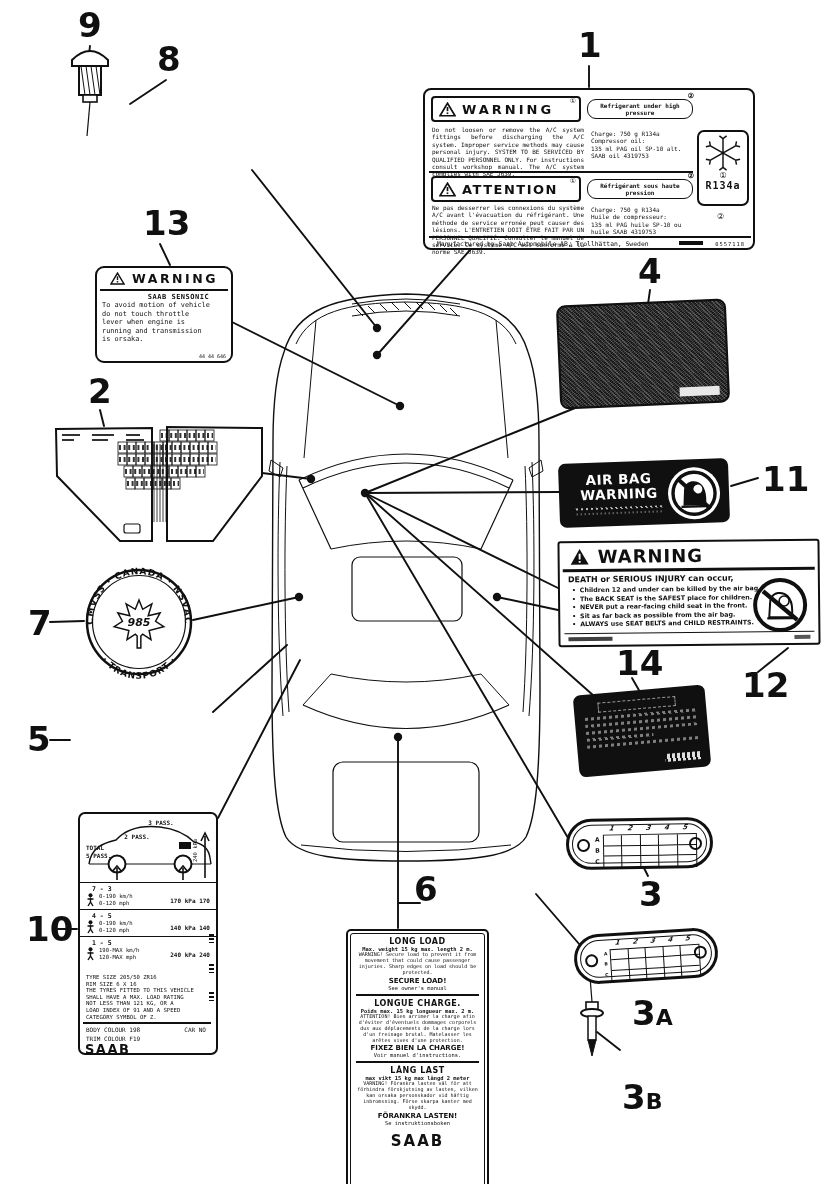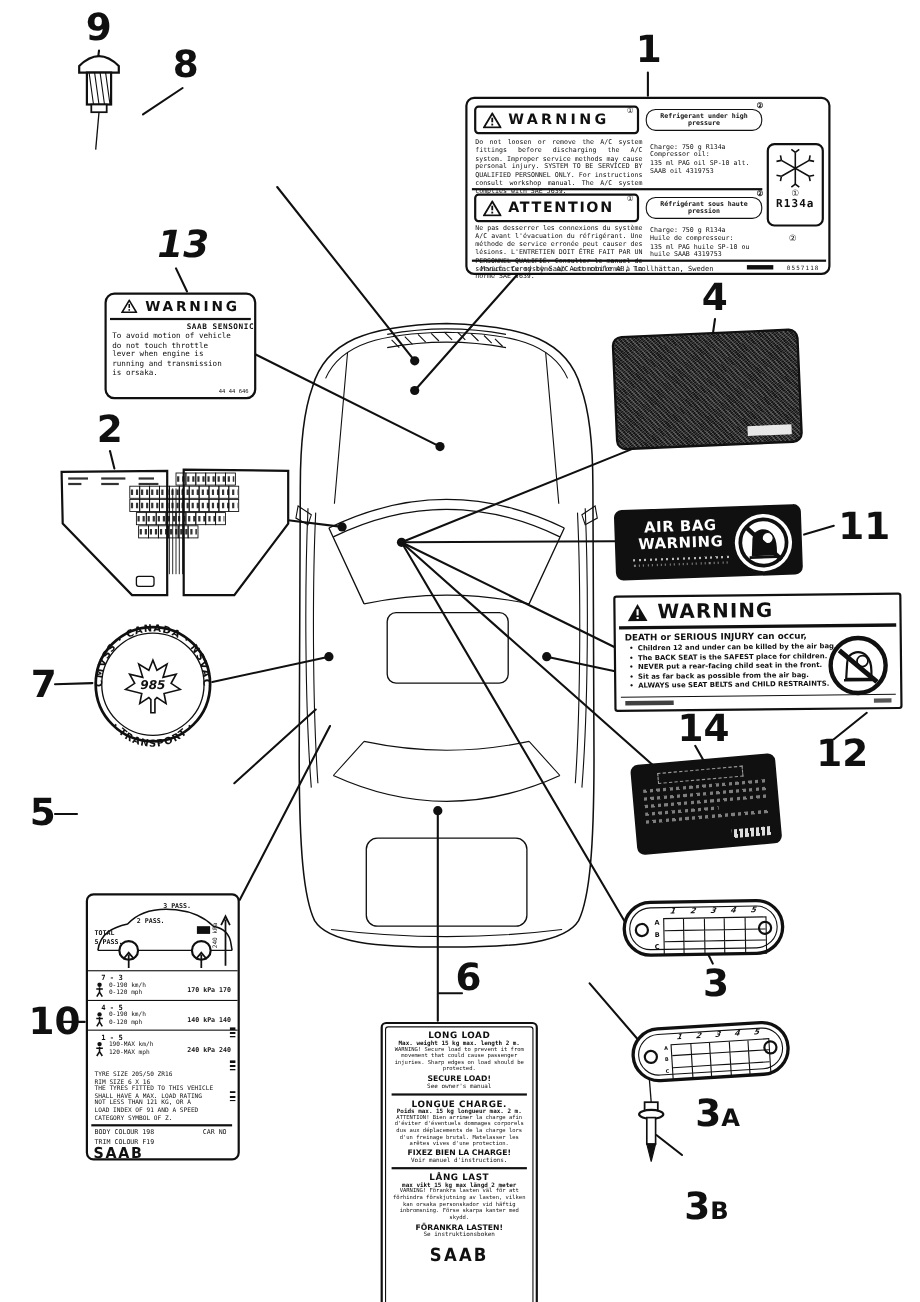--- a/index.html
+++ b/index.html
@@ -37,21 +37,21 @@
   .ac .footrule{position:absolute;left:4px;top:146px;width:322px;height:1.5px;background:#101010;}
   .ac .footer{position:absolute;left:12px;top:150px;font:400 6.4px "DejaVu Sans Mono",monospace;}
   .ac .partno{position:absolute;right:8px;top:151px;font:400 5.4px "DejaVu Sans Mono",monospace;letter-spacing:1px;}
   .ac .partbar{position:absolute;right:50px;top:151px;width:24px;height:4px;background:#101010;}
 
   
   .sen{left:95px;top:266px;width:138px;height:97px;border-radius:9px;border-width:2.5px;}
   .sen .hd{display:flex;align-items:center;justify-content:center;gap:7px;height:21px;}
   .sen .hd .t{font:700 12.5px "DejaVu Sans",sans-serif;letter-spacing:2.5px;}
   .sen .rule{height:2px;background:#101010;margin:0 3px;}
-  .sen .sub{text-align:right;font:700 7px "DejaVu Sans Mono",monospace;margin-top:2px;letter-spacing:.5px;margin-left:29px;}
+  .sen .sub{text-align:center;font:700 7px "DejaVu Sans Mono",monospace;margin-top:2px;letter-spacing:.5px;margin-left:29px;}
   .sen .ln{font:400 6.9px "DejaVu Sans Mono",monospace;line-height:8.6px;padding-left:5px;}
   .sen .code{position:absolute;right:5px;bottom:2px;font:400 5px "DejaVu Sans Mono",monospace;}
 
   
   .plate8{left:64px;top:103px;width:200px;height:72px;border-radius:16px;border-width:3px;}
   .plate8 .hole{position:absolute;width:17px;height:11px;border:2px solid #101010;border-radius:50%;top:32px;background:#fff;}
   .plate8 .l1{position:absolute;left:36px;top:9px;font:400 20px "DejaVu Sans Mono",monospace;letter-spacing:1px;}
   .plate8 .l2{position:absolute;left:36px;top:35px;font:400 20px "DejaVu Sans Mono",monospace;letter-spacing:1px;}
 
   
@@ -646,21 +646,21 @@
         <i></i>
         <i></i>
         <i></i>
         <i></i>
         <i></i>
     </div>
   </div>
 
   <div class="num" style="left:78px;top:8px;">9</div>
   <div class="num" style="left:157px;top:42px;">8</div>
-  <div class="num" style="left:143px;top:206px;font-style:italic;">13</div>
+  <div class="num" style="left:143px;top:206px;">13</div>
   <div class="num" style="left:88px;top:374px;">2</div>
   <div class="num" style="left:578px;top:28px;">1</div>
   <div class="num" style="left:638px;top:254px;">4</div>
   <div class="num" style="left:762px;top:462px;">11</div>
   <div class="num" style="left:742px;top:668px;">12</div>
   <div class="num" style="left:28px;top:606px;">7</div>
   <div class="num" style="left:27px;top:722px;">5</div>
   <div class="num" style="left:616px;top:646px;">14</div>
   <div class="num" style="left:26px;top:912px;">10</div>
   <div class="num" style="left:414px;top:872px;">6</div>

